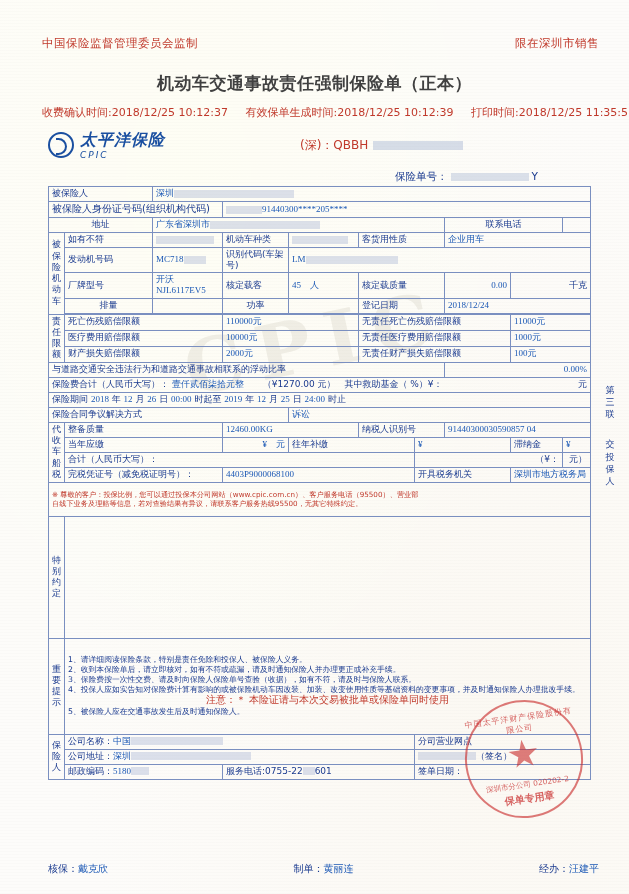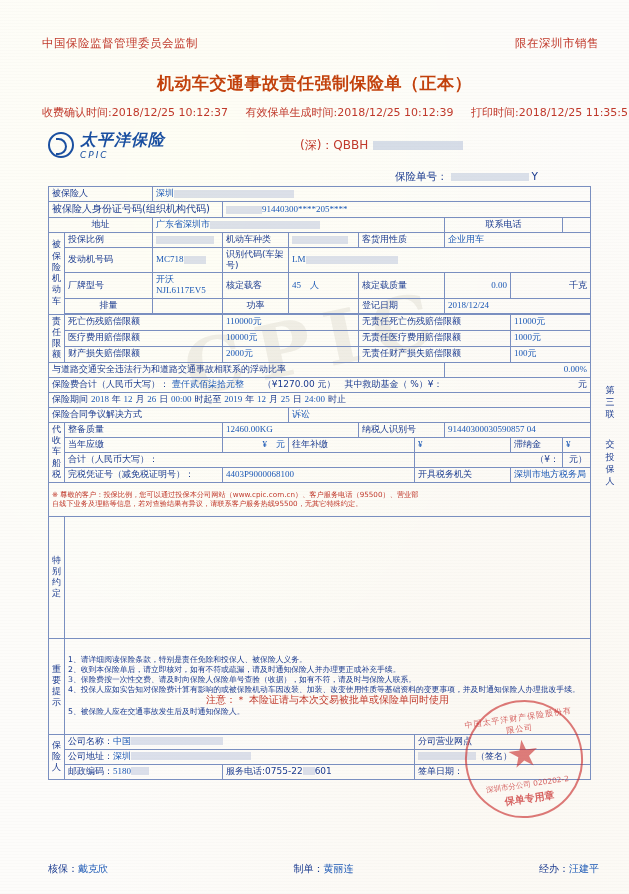--- a/index.html
+++ b/index.html
@@ -23,21 +23,21 @@
       radial-gradient(ellipse at 80% 80%, rgba(250,245,235,0.5), transparent 60%);
     pointer-events:none;
   }
 
   .top-line { position:absolute; top:36px; left:42px; right:30px; font-size:11.5px; color:#c0392b; }
   .top-line .l { float:left; letter-spacing:0.5px; }
   .top-line .r { float:right; letter-spacing:0.5px; }
 
   .doc-title {
     position:absolute; top:72px; left:0; right:0; text-align:center;
-    font-size:17px; font-weight:bold; color:#c2410c; letter-spacing:0.5px;
+    font-size:17px; font-weight:bold; color:#404040; letter-spacing:0.5px;
     font-family:"DejaVu Serif", serif;
   }
 
   .time-row {
     position:absolute; top:105px; left:42px; right:22px;
     font-size:11px; color:#c0392b; white-space:nowrap;
   }
   .time-row span { margin-right:14px; }
 
   .logo-wrap { position:absolute; top:130px; left:48px; display:flex; align-items:center;font-style:italic; }
@@ -204,21 +204,21 @@
         <span>广东省深圳市</span><span class="mask-s" style="width:110px"></span>
       </td>
       <td colspan="2" class="lab ctr">联系电话</td>
       <td></td>
     </tr>
 
     <tr>
       <td rowspan="5" class="vlabel">
         被<br>保<br>险<br>机<br>动<br>车
       </td>
-      <td class="lab">投保比例</td>
+      <td class="lab">如有不符</td>
       <td class="val hand"><span class="mask-s" style="width:58px"></span></td>
       <td class="lab">机动车种类</td>
       <td class="val hand"><span class="mask-s" style="width:56px"></span></td>
       <td colspan="2" class="lab">客货用性质</td>
       <td colspan="3" class="val hand">企业用车</td>
     </tr>
     <tr>
       <td class="lab">发动机号码</td>
       <td class="val hand"><span>MC718</span><span class="mask-s" style="width:22px"></span></td>
       <td class="lab">识别代码(车架号)</td>

